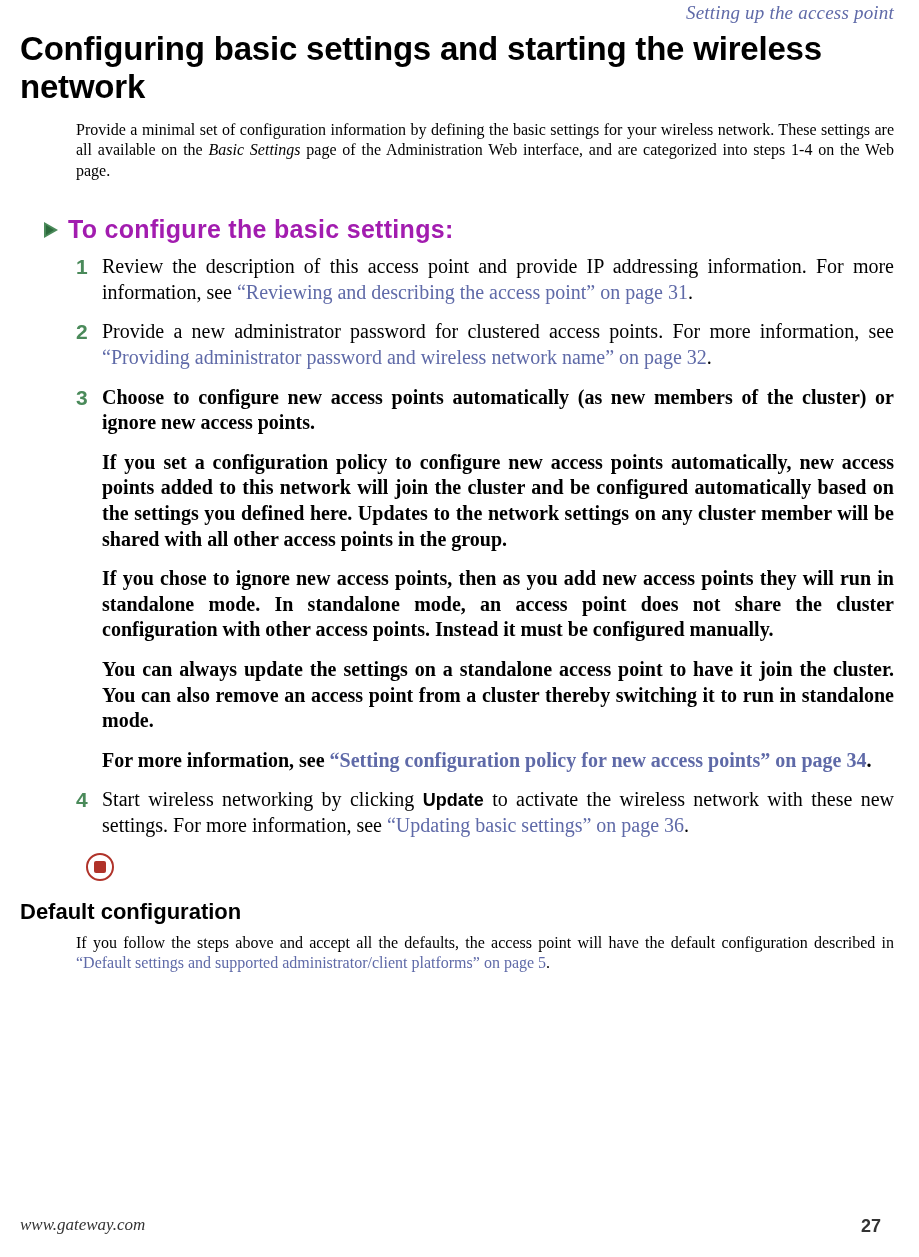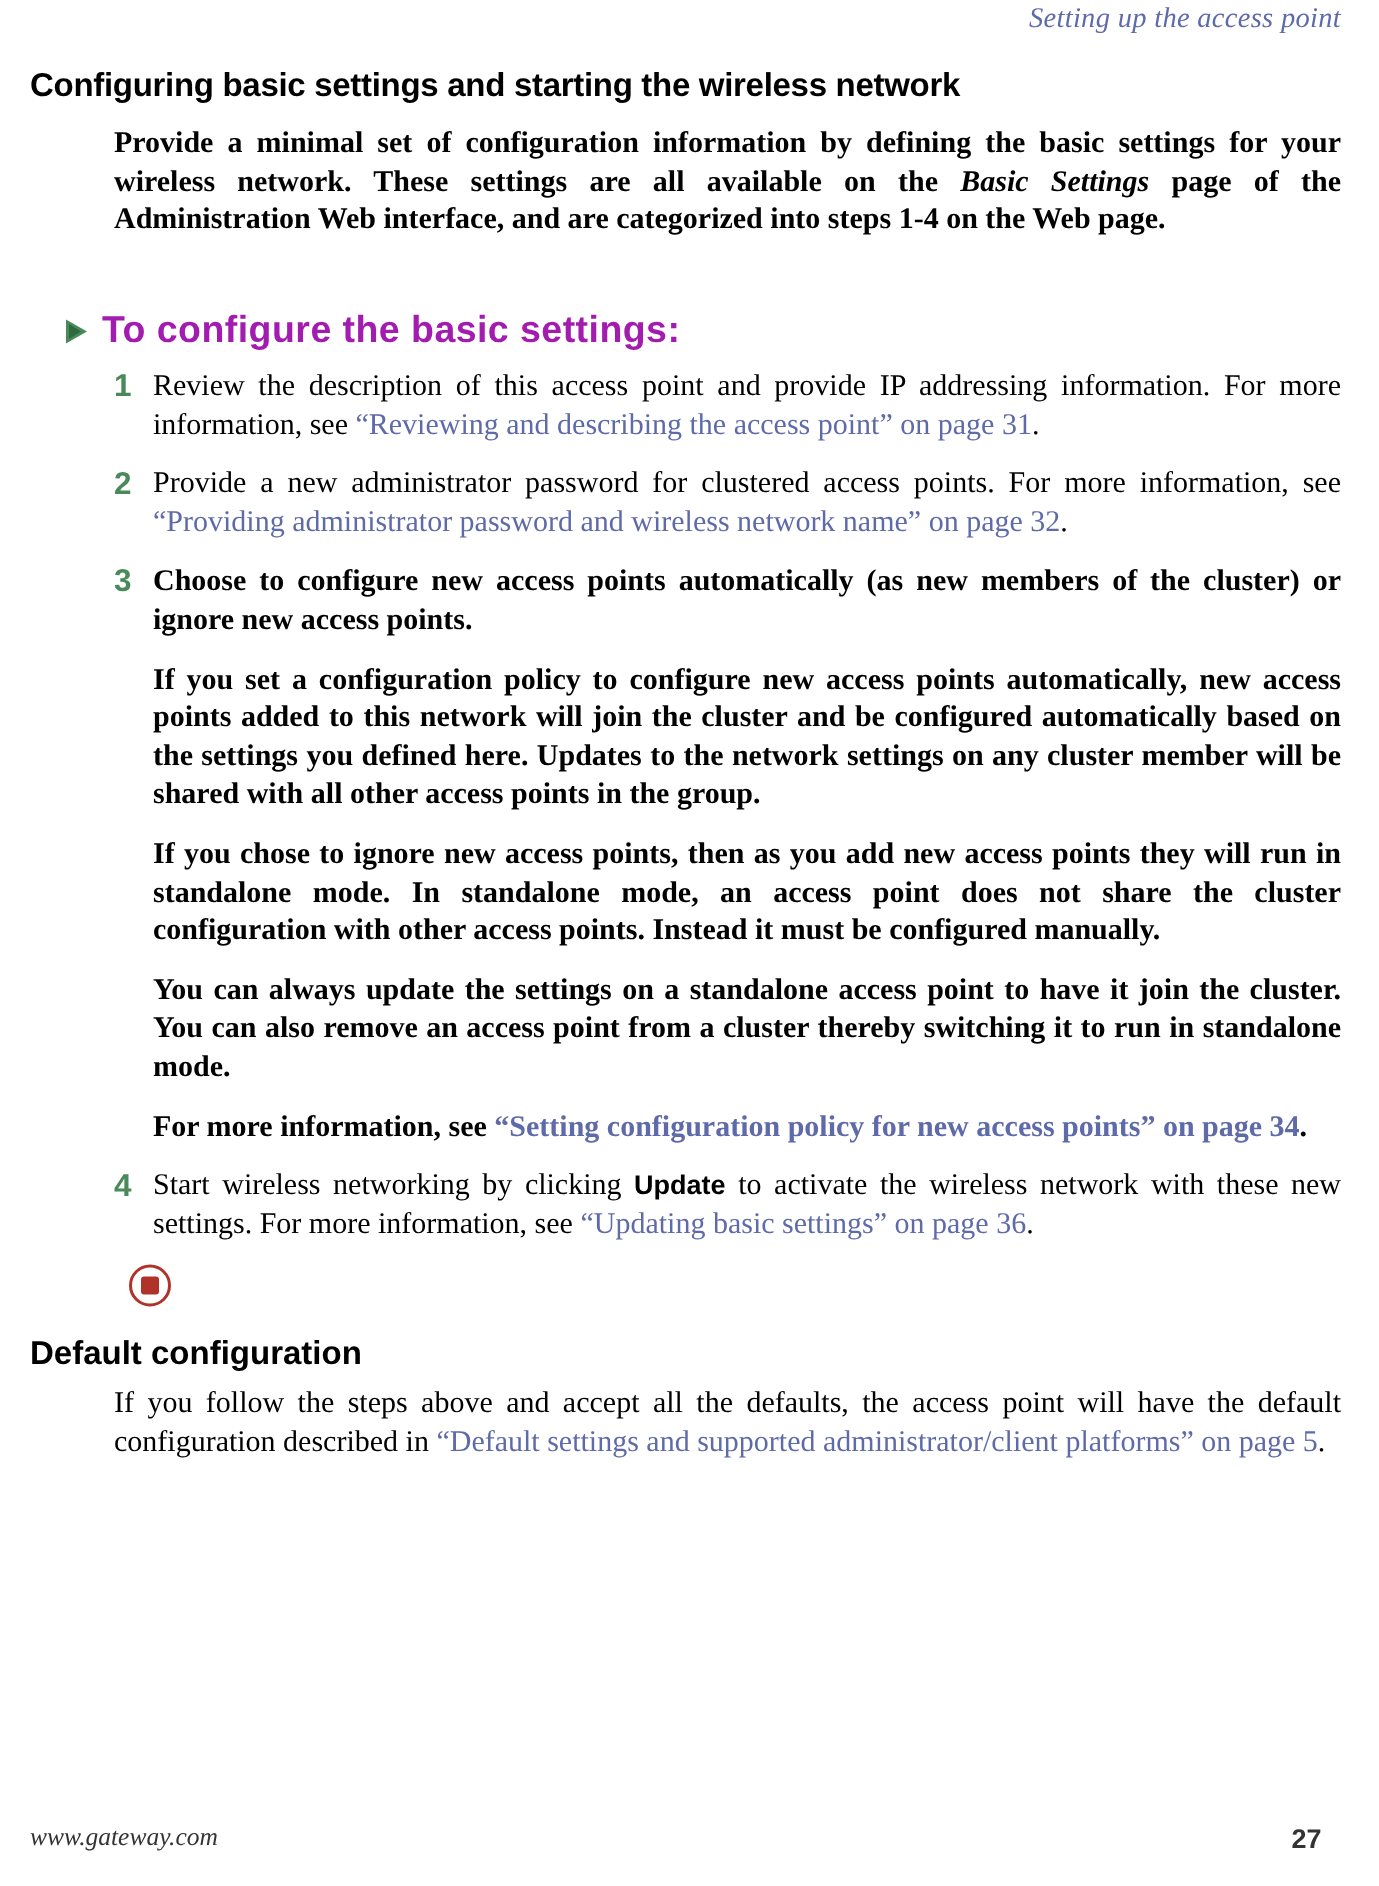--- a/index.html
+++ b/index.html
@@ -22,31 +22,30 @@
     font-style: italic;
     color: #5f6aa8;
     font-size: 19px;
     padding-top: 2px;
     padding-right: 0px;
     letter-spacing: 0.2px;
   }
   h1.main-heading {
     font-family: "Segoe UI", "Myriad Pro", "Trebuchet MS", Arial, sans-serif;
     font-weight: 700;
-    font-size: 22px;
+    font-size: 33px;
     line-height: 1.15;
-    margin: 20px 0 14px 0;
+    margin: 6px 0 14px 0;
     letter-spacing: -0.2px;
   }
   .intro {
-    font-size: 20px;
+    font-size: 16px;
     line-height: 1.28;
-    margin: 0 0 46px 56px;
-    text-align: justify;
-    font-weight: bold;
+    margin: 0 0 34px 56px;
+    text-align: justify;
   }
   .italic {
     font-style: italic;
   }
   .procedure-head {
     display: flex;
     align-items: center;
     margin: 0 0 10px 24px;
   }
   .tri-icon {
@@ -130,21 +129,21 @@
     background: #b0332a;
     border-radius: 2px;
   }
   h2.sub-heading {
     font-family: "Segoe UI", "Myriad Pro", "Trebuchet MS", Arial, sans-serif;
     font-weight: 700;
     font-size: 22px;
     margin: 0 0 8px 0;
   }
   .sub-para {
-    font-size: 20px;
+    font-size: 16px;
     line-height: 1.28;
     margin: 0 0 0 56px;
     text-align: justify;
   }
   .footer {
     position: absolute;
     bottom: 22px;
     left: 20px;
     right: 38px;
     display: flex;

